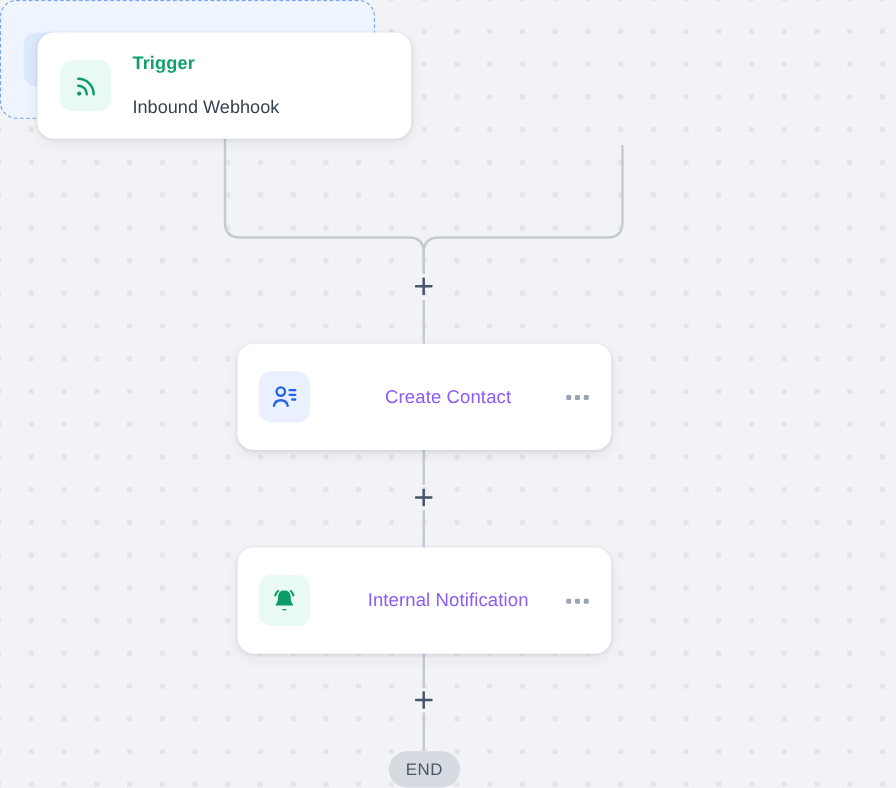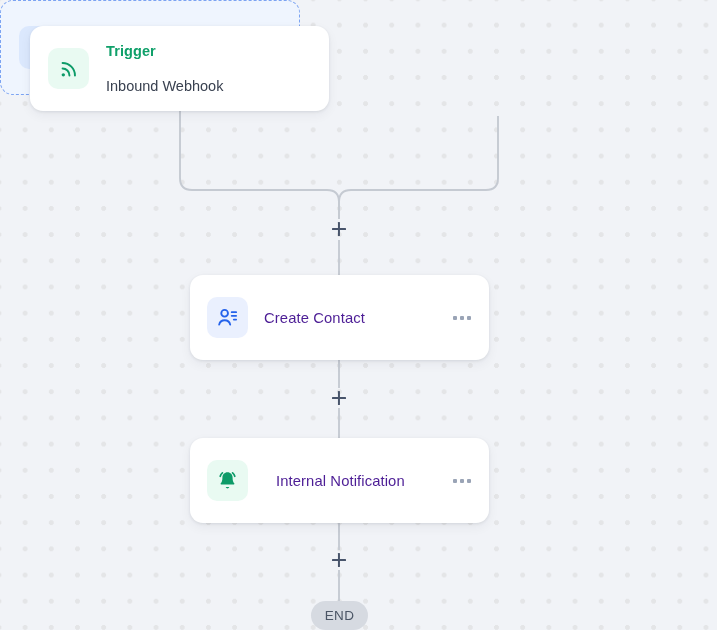--- a/index.html
+++ b/index.html
@@ -127,22 +127,23 @@
     margin-left: 17px; margin-right: 16px;
     background: #eaf0fe;
   }
   #internal-notification-node .node-icon {
     width: 41px; height: 41px;
     margin-left: 17px; margin-right: 16px;
     background: #e9faf2;
   }
   .action-label {
     font-size: 14.8px;
-    color: #4c1d95;
+    color: #8b5cf6;
     letter-spacing: .1px;
+    text-align: center;
   }
 
   
   .plus-handle {
     position: absolute;
     width: 20px; height: 20px;
     transform: translate(-50%, -50%);
     cursor: pointer;
   }
   .plus-handle::before,

